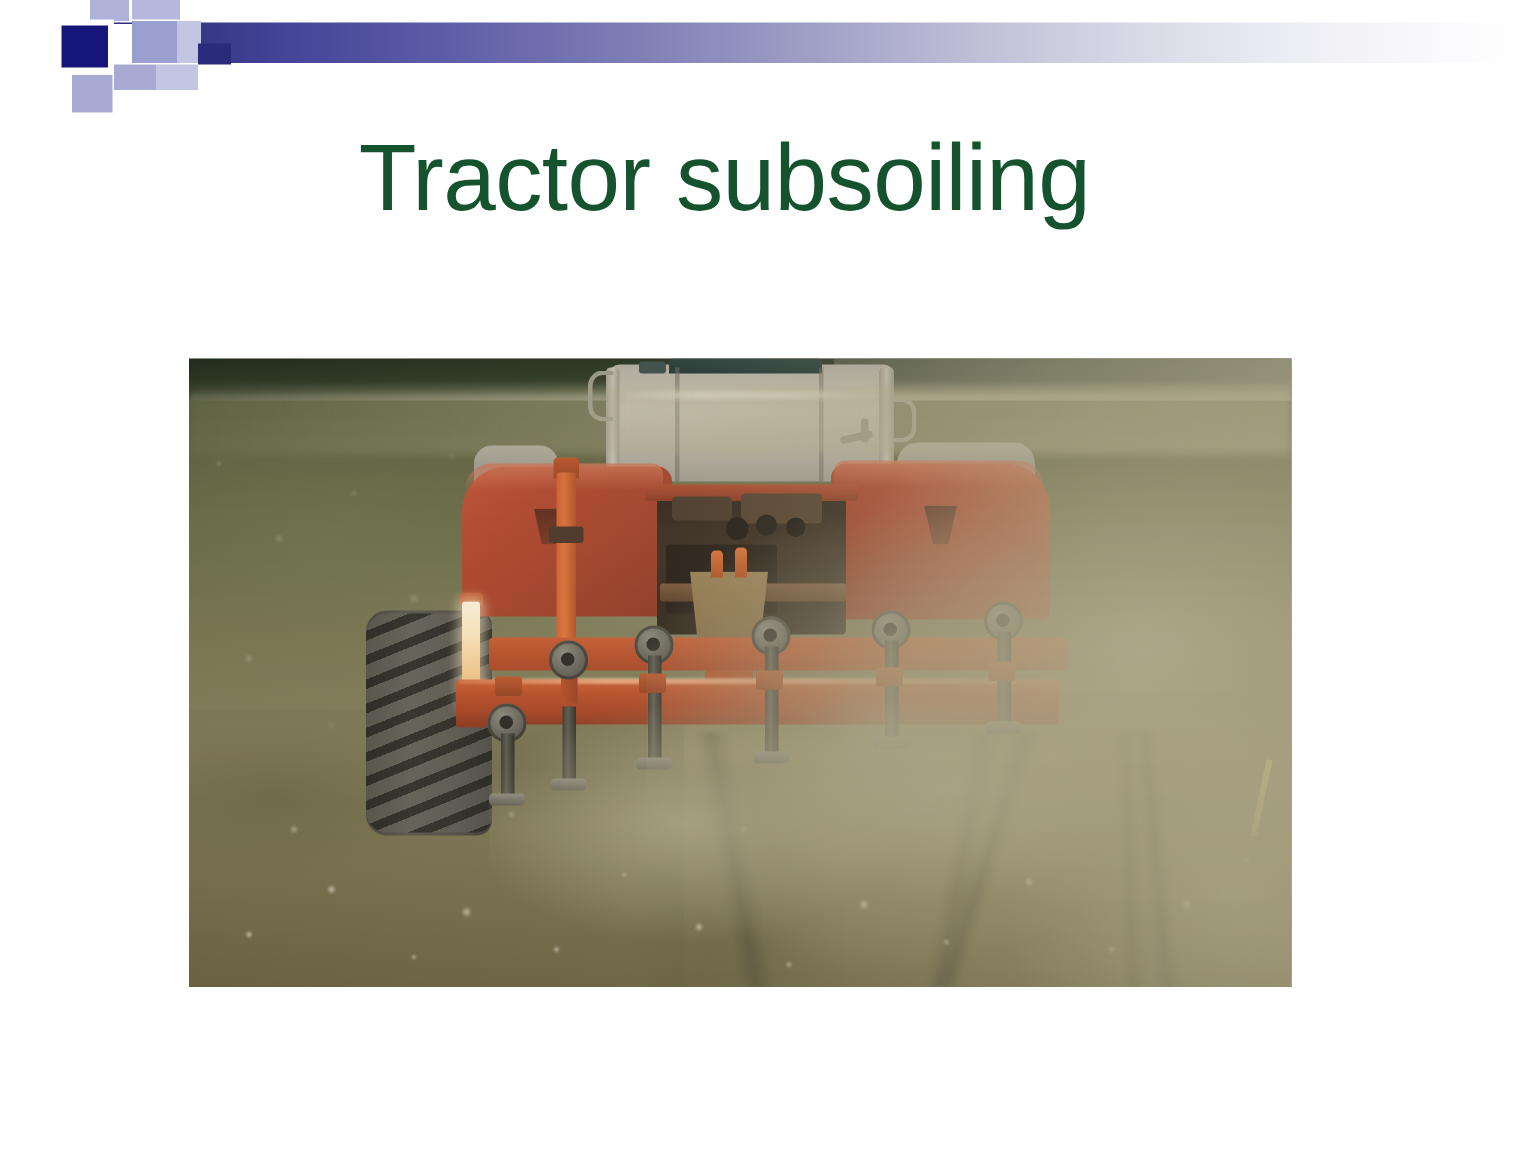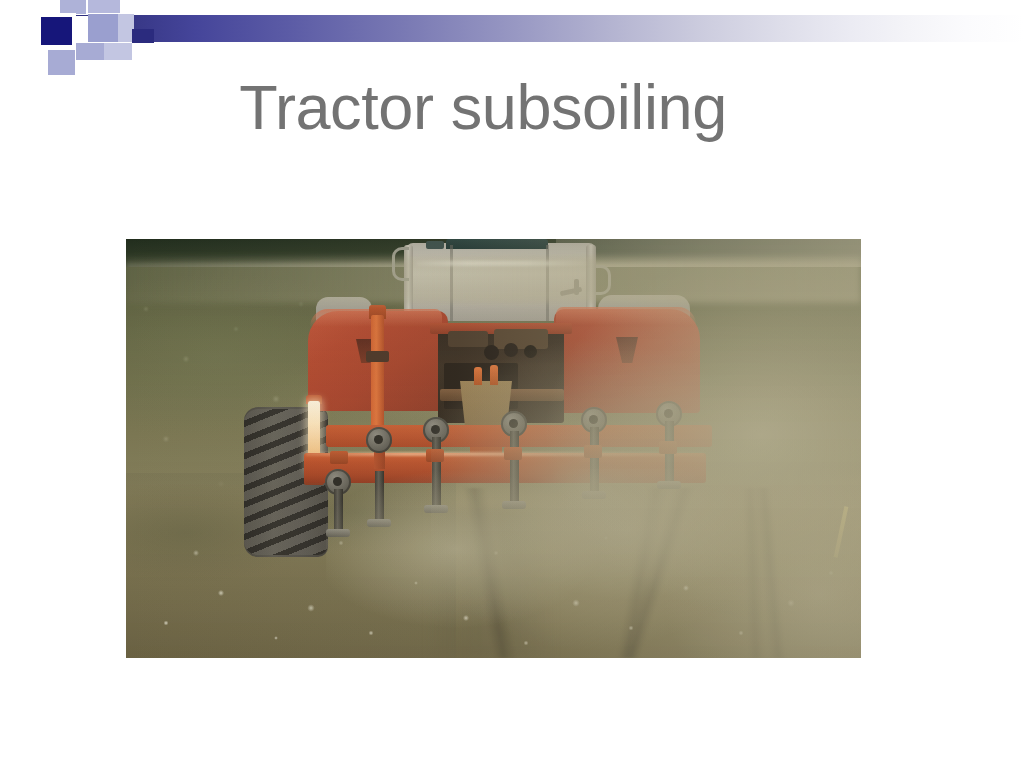--- a/index.html
+++ b/index.html
@@ -61,24 +61,24 @@
     background:linear-gradient(to right,#ffffff 0%,rgba(255,255,255,0.85) 45%,rgba(255,255,255,0.25) 100%);
   }
 
   .sq {
     position:absolute;
   }
 
   
   #slide-title {
     position:absolute;
-    left:0; top:76px;
+    left:0; top:88px;
     width:966px;
     text-align:center;
-    color:#737373;
+    color:#14532d;
     font-family:"Liberation Sans", sans-serif;
     font-size:63px;
     font-weight:400;
     line-height:1.0;
     letter-spacing:-0.4px;
   }
 
   
   #photo-frame {
     position:absolute;

